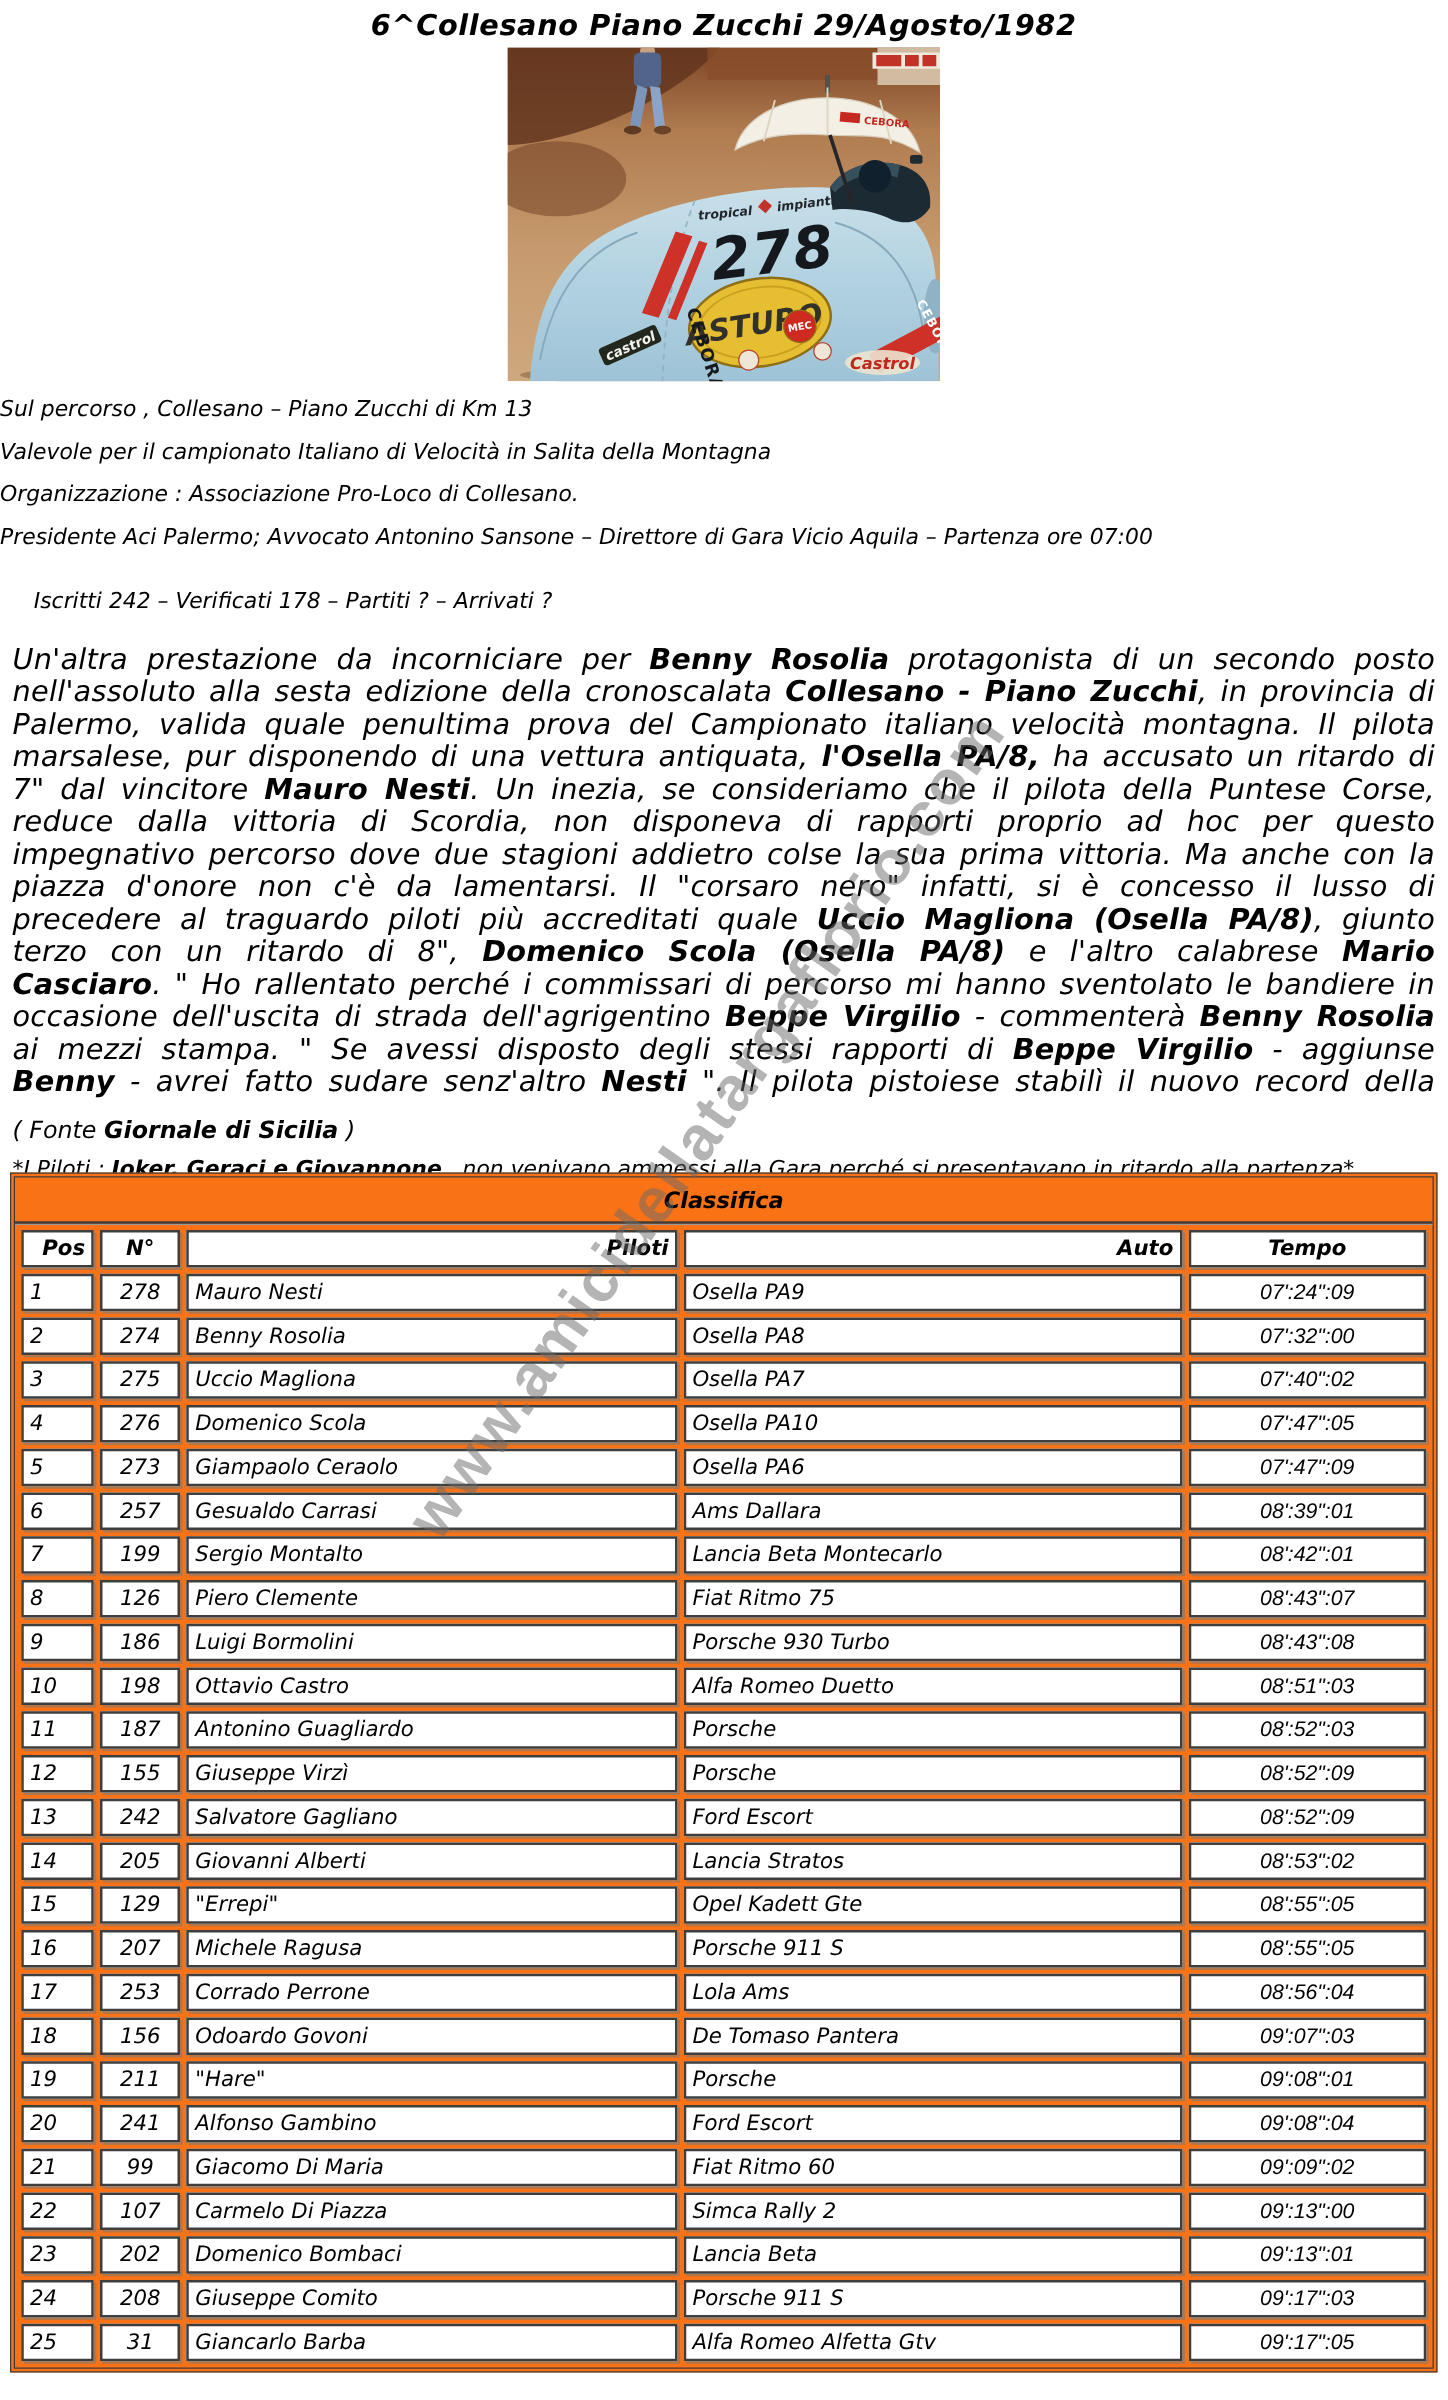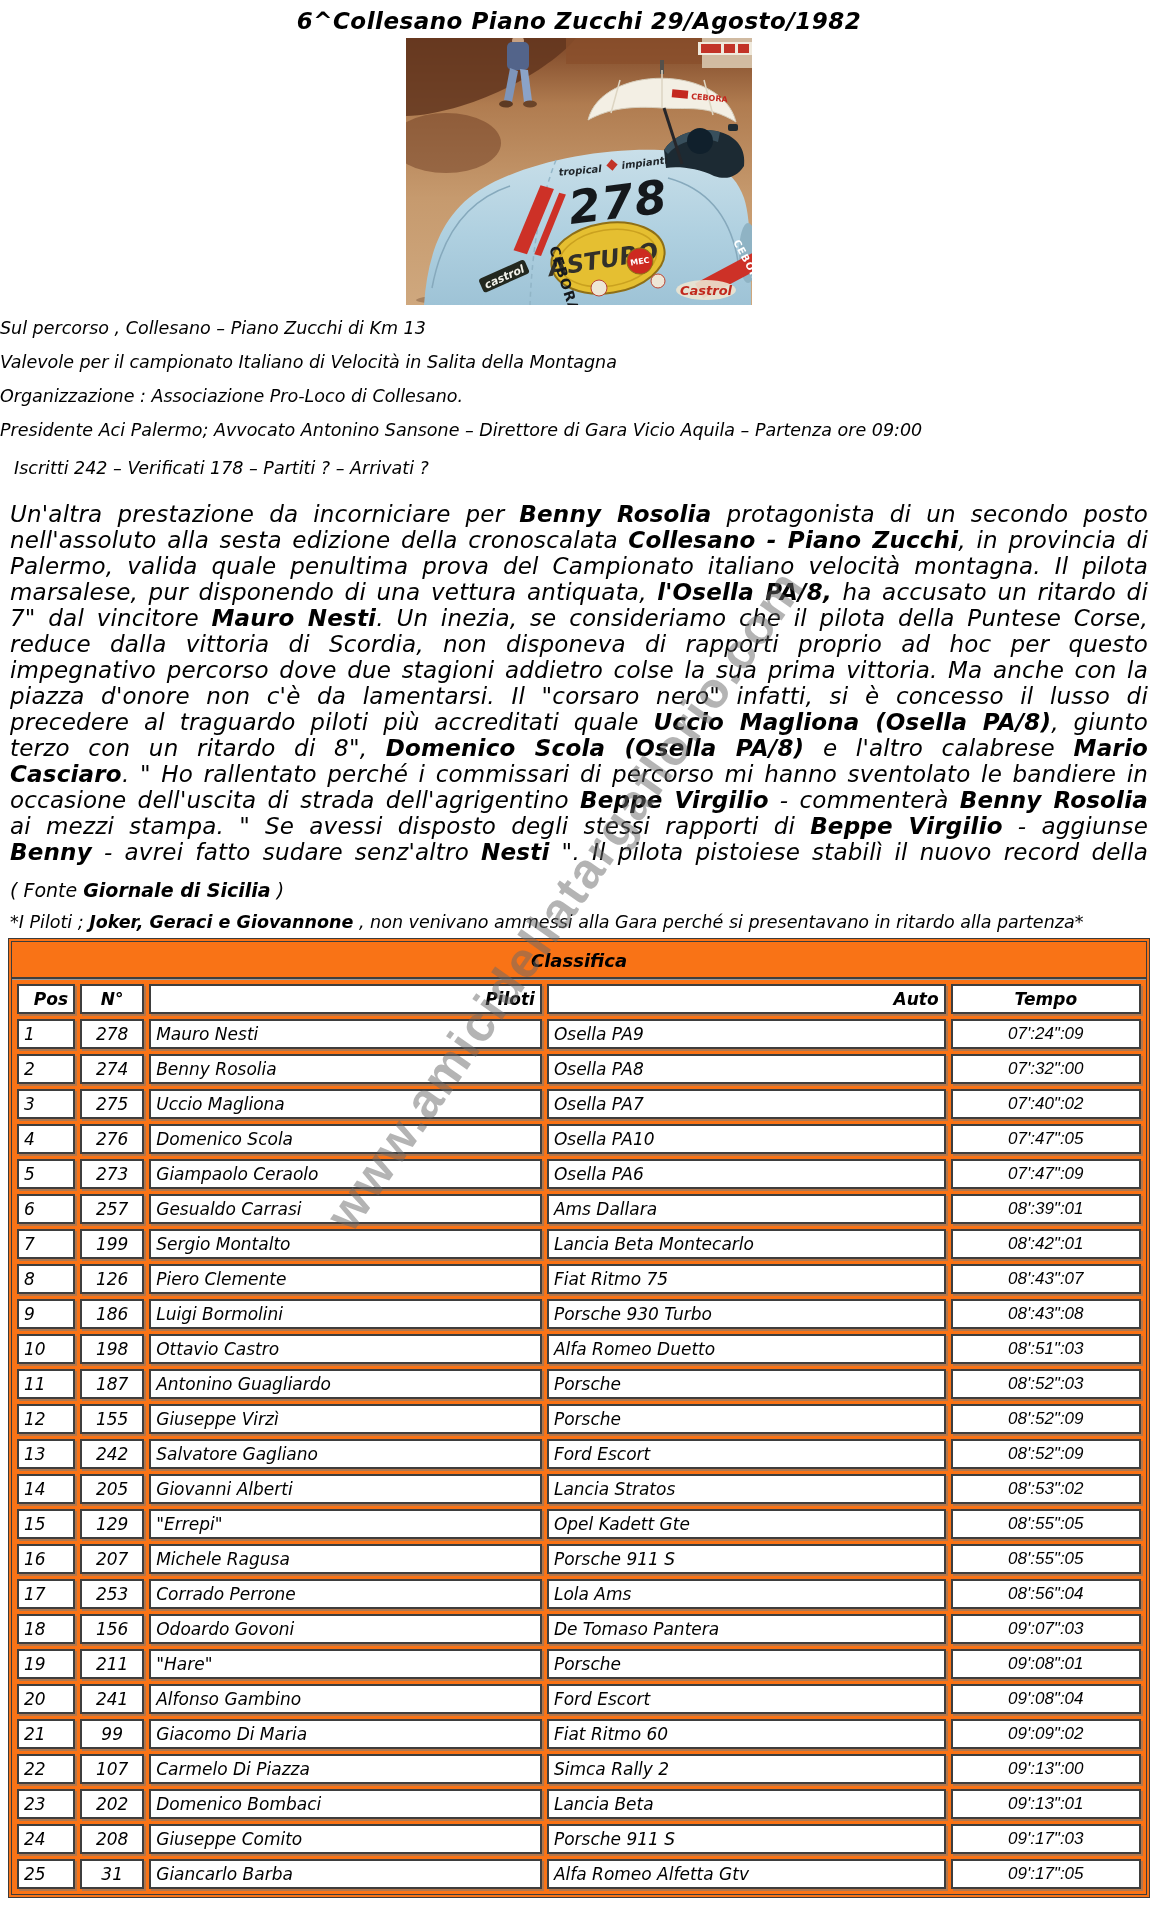--- a/index.html
+++ b/index.html
@@ -2,21 +2,21 @@
 <html><head>
 <meta charset="utf-8">
 <style>
   html,body{margin:0;padding:0;background:#ffffff;}
   body{width:1158px;height:1920px;overflow:hidden;position:relative;
        font-family:"DejaVu Sans",sans-serif;font-style:italic;color:#000;}
   .title{margin:8px 0 0;text-align:center;font-size:23px;font-weight:bold;letter-spacing:.5px;font-style:italic;}
   .photo{width:346px;height:267px;margin:4px auto 0;display:block;}
   .intro{margin-top:6px;text-align:left;font-size:17.5px;line-height:34px;}
   .intro p{margin:0;}
-  .stats{margin:4px;padding:0 10px;font-size:17.5px;line-height:34px;}
+  .stats{margin:17px;padding:0 10px;font-size:17.5px;line-height:34px;}
   .article{margin:16px 0 0;padding:0 10px;font-size:23px;line-height:26px;
            text-align:justify;word-spacing:2px;letter-spacing:.2px;height:364px;overflow:hidden;font-style:italic;}
   .fonte{margin:10px 0 0;padding:0 10px;font-size:19px;line-height:30px;}
   .note{margin:2px 0 0;padding:0 10px;font-size:17.5px;line-height:30px;}
   b{font-weight:bold;}
   .watermark{position:absolute;left:565px;top:900px;
              transform:translate(-50%,-50%) rotate(-55deg);
              font-family:"Liberation Sans",sans-serif;font-style:normal;font-weight:bold;
              font-size:50px;letter-spacing:2px;color:rgba(105,105,105,.5);
              white-space:nowrap;z-index:5;pointer-events:none;}
@@ -119,21 +119,21 @@
     <text x="300" y="257" text-anchor="middle" font-size="13" font-weight="bold" font-style="italic" fill="#c1271c">Castrol</text>
     <circle cx="193" cy="250" r="8" fill="#eee6d6" stroke="#bb4433"></circle>
     <circle cx="252" cy="243" r="7" fill="#eee6d6" stroke="#bb4433"></circle>
   </g>
 </svg>
 
 <div class="intro">
   <p>Sul percorso , Collesano – Piano Zucchi di Km 13</p>
   <p>Valevole per il campionato Italiano di Velocità in Salita  della Montagna</p>
   <p>Organizzazione : Associazione Pro-Loco di Collesano.</p>
-  <p>Presidente Aci Palermo; Avvocato Antonino Sansone – Direttore di Gara Vicio Aquila – Partenza ore 09:00</p>
+  <p>Presidente Aci Palermo; Avvocato Antonino Sansone – Direttore di Gara Vicio Aquila – Partenza ore 07:00</p>
 </div>
 
 <p class="stats">Iscritti 242 – Verificati 178 – Partiti ? – Arrivati ?</p>
 
 <p class="article">Un'altra prestazione da incorniciare per <b>Benny Rosolia</b> protagonista di un secondo posto nell'assoluto alla sesta edizione della cronoscalata <b>Collesano - Piano Zucchi</b>, in provincia di Palermo, valida quale penultima prova del Campionato italiano velocità montagna. Il pilota marsalese, pur disponendo di una vettura antiquata, <b>l'Osella PA/8,</b> ha accusato un ritardo di 7" dal vincitore <b>Mauro Nesti</b>. Un inezia, se consideriamo che il pilota della Puntese Corse, reduce dalla vittoria di Scordia, non disponeva di rapporti proprio ad hoc per questo impegnativo percorso dove due stagioni addietro colse la sua prima vittoria. Ma anche con la piazza d'onore non c'è da lamentarsi. Il "corsaro nero" infatti, si è concesso il lusso di precedere al traguardo piloti più accreditati quale <b>Uccio Magliona (Osella PA/8)</b>, giunto terzo con un ritardo di 8", <b>Domenico Scola (Osella PA/8)</b> e l'altro calabrese <b>Mario Casciaro</b>. " Ho rallentato perché i commissari di percorso mi hanno sventolato le bandiere in occasione dell'uscita di strada dell'agrigentino <b>Beppe Virgilio</b> - commenterà <b>Benny Rosolia</b> ai mezzi stampa. " Se avessi disposto degli stessi rapporti di <b>Beppe Virgilio</b> - aggiunse <b>Benny</b> - avrei fatto sudare senz'altro <b>Nesti</b> ". Il pilota pistoiese stabilì il nuovo record della corsa al volante della sua <b>Osella PA9 /2000</b>, percorrendo i tredici chilometri del guidato e selettivo tracciato che collega i due centri madoniti, in 7'24"9 alla media di 105.192 km/h, polverizzando così il precedente record detenuto dal <b>compianto La Pera</b> che proprio a Piano Zucchi ottenne l'ultima vittoria della sua carriera. Una performance, quella del pluricampione, che gli è valsa la certezza di conquistare per l'ennesima volta il titolo tricolore.</p>
 
 <p class="fonte">( Fonte <b>Giornale di Sicilia</b> )</p>
 
 <p class="note">*I Piloti ; <b>Joker, Geraci e Giovannone</b> , non venivano ammessi alla Gara perché si presentavano in ritardo alla partenza*</p>
 

